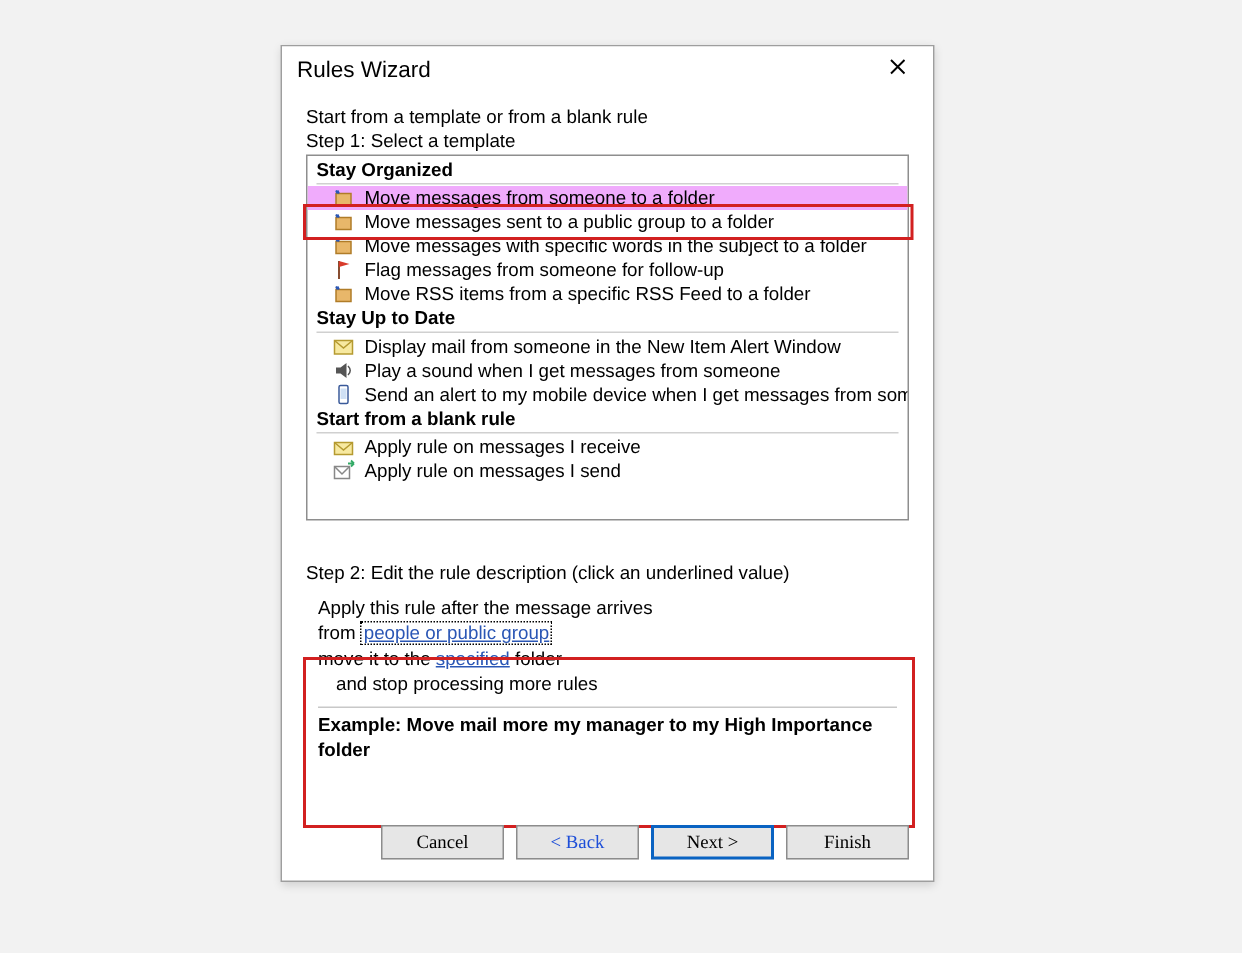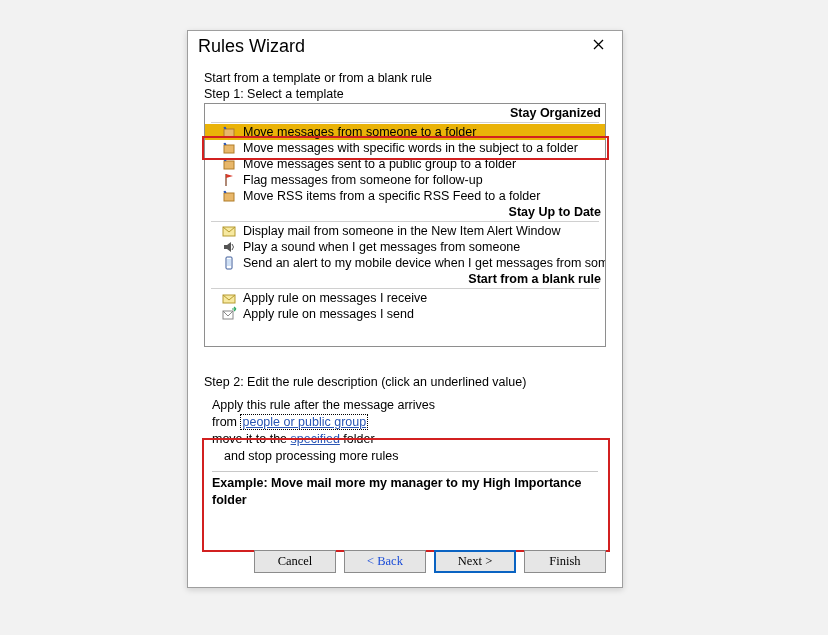--- a/index.html
+++ b/index.html
@@ -23,40 +23,39 @@
     box-sizing: border-box;
     box-shadow: 0 2px 6px rgba(0,0,0,0.15);
   }
   .titlebar {
     height: 30px;
     display: flex;
     align-items: center;
     padding: 0 6px 0 10px;
     background: #fff;
   }
-  .titlebar .title { flex: 1; font-size: 18px; }
+  .titlebar .title { flex: 1; font-size: 15px; }
   .titlebar .close {
     width: 36px; height: 28px;
     display:flex; align-items:center; justify-content:center;
     cursor: default;
   }
   .titlebar .close svg { width: 11px; height: 11px; }
   .content { padding: 8px 16px 0 16px; }
   .instr { margin: 2px 0; }
   .step1-label { margin-bottom: 2px; }
 
   .templates-box {
     border: 1px solid #8e8e8e;
     width: 402px;
     height: 244px;
     margin-top: 2px;
     box-sizing: border-box;
     padding: 1px 0 4px 0;
     overflow: hidden;
-    text-align: right;
   }
   .grp-header {
     font-weight: 700;
     padding: 0 4px 0 6px;
     margin-top: 1px;
     line-height: 15px;
   }
   .grp-rule {
     border: none;
     border-top: 1px solid #d0d0d0;
@@ -70,21 +69,21 @@
     line-height: 16px;
   }
   .tmpl-row .icon {
     width: 16px; height: 16px;
     display:flex; align-items:center; justify-content:center;
     margin-right: 6px;
     flex: 0 0 16px;
   }
   .tmpl-row .label { white-space: nowrap; }
   .tmpl-row.selected {
-    background: #eab308;
+    background: #f0abfc;
   }
   .highlight-red {
     border: 2px solid #d22020;
     box-sizing: border-box;
     position: absolute;
     pointer-events:none;
   }
 
   .step2-label { margin-top: 28px; margin-bottom: 2px; }
   .desc-box {
@@ -164,37 +163,37 @@
         <span class="icon i-folder-move">
           <svg viewBox="0 0 16 16">
               <rect x="3" y="5" width="10" height="8" fill="#e8b76a" stroke="#b07c28"></rect>
               <path d="M3 3 L4 5 M4 3 L5 5" stroke="#2a56b5" stroke-width="1.2"></path>
             </svg>
         </span>
         <span class="label">Move messages from someone to a folder</span>
       </div>
 
       <div class="tmpl-row">
+        <span class="icon i-folder-group">
+          <svg viewBox="0 0 16 16">
+              <rect x="3" y="5" width="10" height="8" fill="#e8b76a" stroke="#b07c28"></rect>
+              <path d="M3 3 L4 5 M4 3 L5 5" stroke="#2a56b5" stroke-width="1.2"></path>
+            </svg>
+        </span>
+        <span class="label">Move messages sent to a public group to a folder</span>
+      </div>
+
+      <div class="tmpl-row">
         <span class="icon i-folder-move">
           <svg viewBox="0 0 16 16">
               <rect x="3" y="5" width="10" height="8" fill="#e8b76a" stroke="#b07c28"></rect>
               <path d="M3 3 L4 5 M4 3 L5 5" stroke="#2a56b5" stroke-width="1.2"></path>
             </svg>
         </span>
         <span class="label">Move messages with specific words in the subject to a folder</span>
-      </div>
-
-      <div class="tmpl-row">
-        <span class="icon i-folder-group">
-          <svg viewBox="0 0 16 16">
-              <rect x="3" y="5" width="10" height="8" fill="#e8b76a" stroke="#b07c28"></rect>
-              <path d="M3 3 L4 5 M4 3 L5 5" stroke="#2a56b5" stroke-width="1.2"></path>
-            </svg>
-        </span>
-        <span class="label">Move messages sent to a public group to a folder</span>
       </div>
 
       <div class="tmpl-row">
         <span class="icon i-flag">
           <svg viewBox="0 0 16 16">
               <path d="M5 2 L5 14" stroke="#7a3a1a" stroke-width="1.2"></path>
               <path d="M5 2 L12 4 L5 6 Z" fill="#d83a2a"></path>
             </svg>
         </span>
         <span class="label">Flag messages from someone for follow-up</span>

